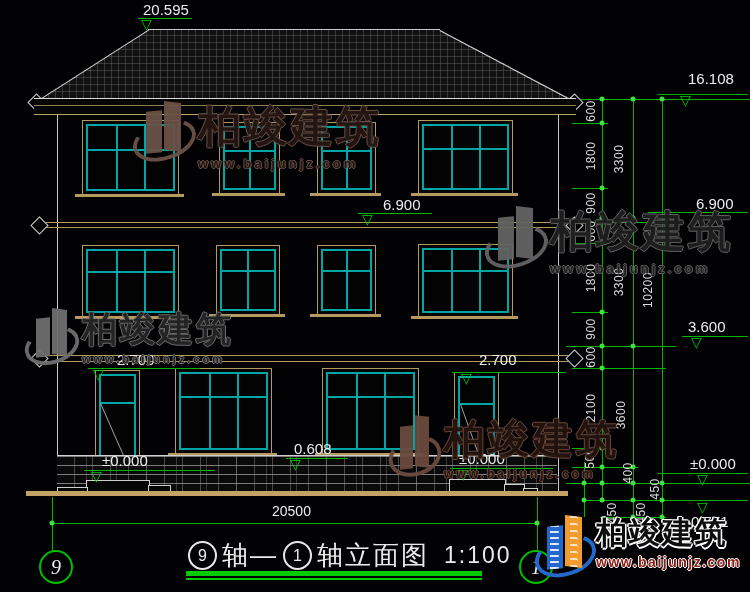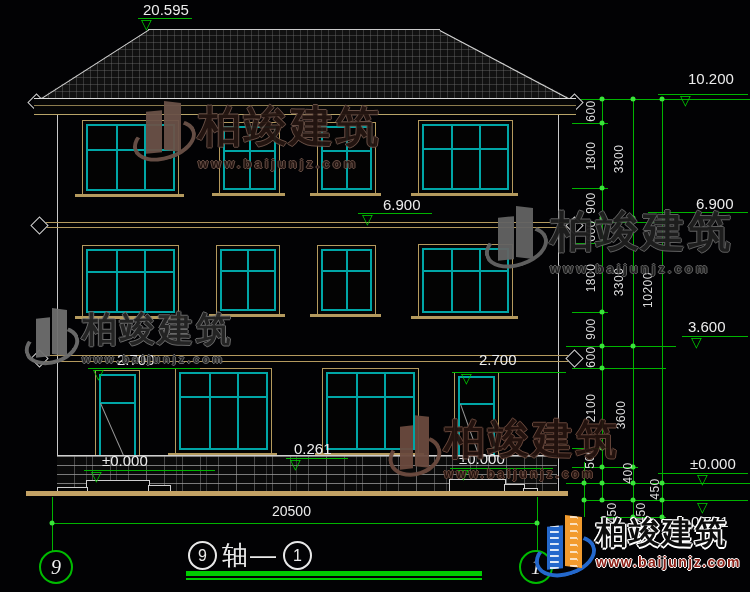--- a/index.html
+++ b/index.html
@@ -217,33 +217,33 @@
   <div class="tri" style="left:362px;top:213px;">▽</div>
 
   <div class="lv" style="left:117px;top:351px;">2.700</div>
   <div class="gl" style="left:88px;top:368px;width:112px;"></div>
   <div class="tri" style="left:93px;top:368px;">▽</div>
 
   <div class="lv" style="left:479px;top:351px;">2.700</div>
   <div class="gl" style="left:452px;top:372px;width:114px;"></div>
   <div class="tri" style="left:461px;top:372px;">▽</div>
 
-  <div class="lv" style="left:294px;top:440px;">0.261</div>
+  <div class="lv" style="left:294px;top:440px;">0.608</div>
   <div class="gl" style="left:286px;top:458px;width:62px;"></div>
   <div class="tri" style="left:290px;top:458px;">▽</div>
 
   <div class="lv" style="left:102px;top:452px;">±0.000</div>
   <div class="gl" style="left:84px;top:470px;width:131px;"></div>
   <div class="tri" style="left:91px;top:470px;">▽</div>
 
   <div class="lv" style="left:459px;top:450px;">±0.000</div>
   <div class="gl" style="left:450px;top:468px;width:103px;"></div>
   <div class="tri" style="left:458px;top:468px;">▽</div>
 
-  <div class="lv" style="left:688px;top:70px;">10.200</div>
+  <div class="lv" style="left:688px;top:70px;">16.108</div>
   <div class="gl" style="left:658px;top:94px;width:90px;"></div>
   <div class="tri" style="left:680px;top:94px;">▽</div>
 
   <div class="lv" style="left:696px;top:195px;">6.900</div>
   <div class="gl" style="left:648px;top:212px;width:100px;"></div>
   <div class="tri" style="left:660px;top:212px;">▽</div>
 
   <div class="lv" style="left:688px;top:318px;">3.600</div>
   <div class="gl" style="left:682px;top:336px;width:66px;"></div>
   <div class="tri" style="left:691px;top:336px;">▽</div>
@@ -330,20 +330,22 @@
   <div class="tick" style="left:52px;top:523px;"></div>
   <div class="tick" style="left:537px;top:523px;"></div>
   <div class="lv" style="left:272px;top:503px;font-size:14px;">20500</div>
   <div class="bub" style="left:39px;top:550px;">9</div>
   <div class="bub" style="left:519px;top:550px;">1</div>
 
   <div class="title">
     <span class="tcirc">9</span>
     <span class="tseg">轴—</span>
     <span class="tcirc">1</span>
+    <span class="tseg">轴立面图</span>
+    <span class="tscale">1:100</span>
   </div>
   <div class="ubar" style="left:186px;top:571px;width:296px;height:5px;"></div>
   <div class="ubar" style="left:186px;top:578px;width:296px;height:2px;"></div>
 
   <div class="wm" style="left:136px;top:98px;--f:#241511;--c:#6b5248;">
     <span class="wmlogo" style="width:54px;height:60px;">
         <i class="ring"></i>
         <i class="t1"></i>
         <i class="t2"></i>
       </span>

